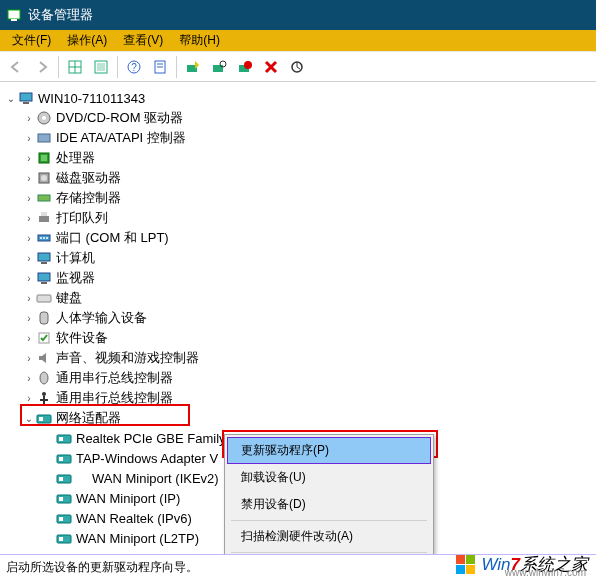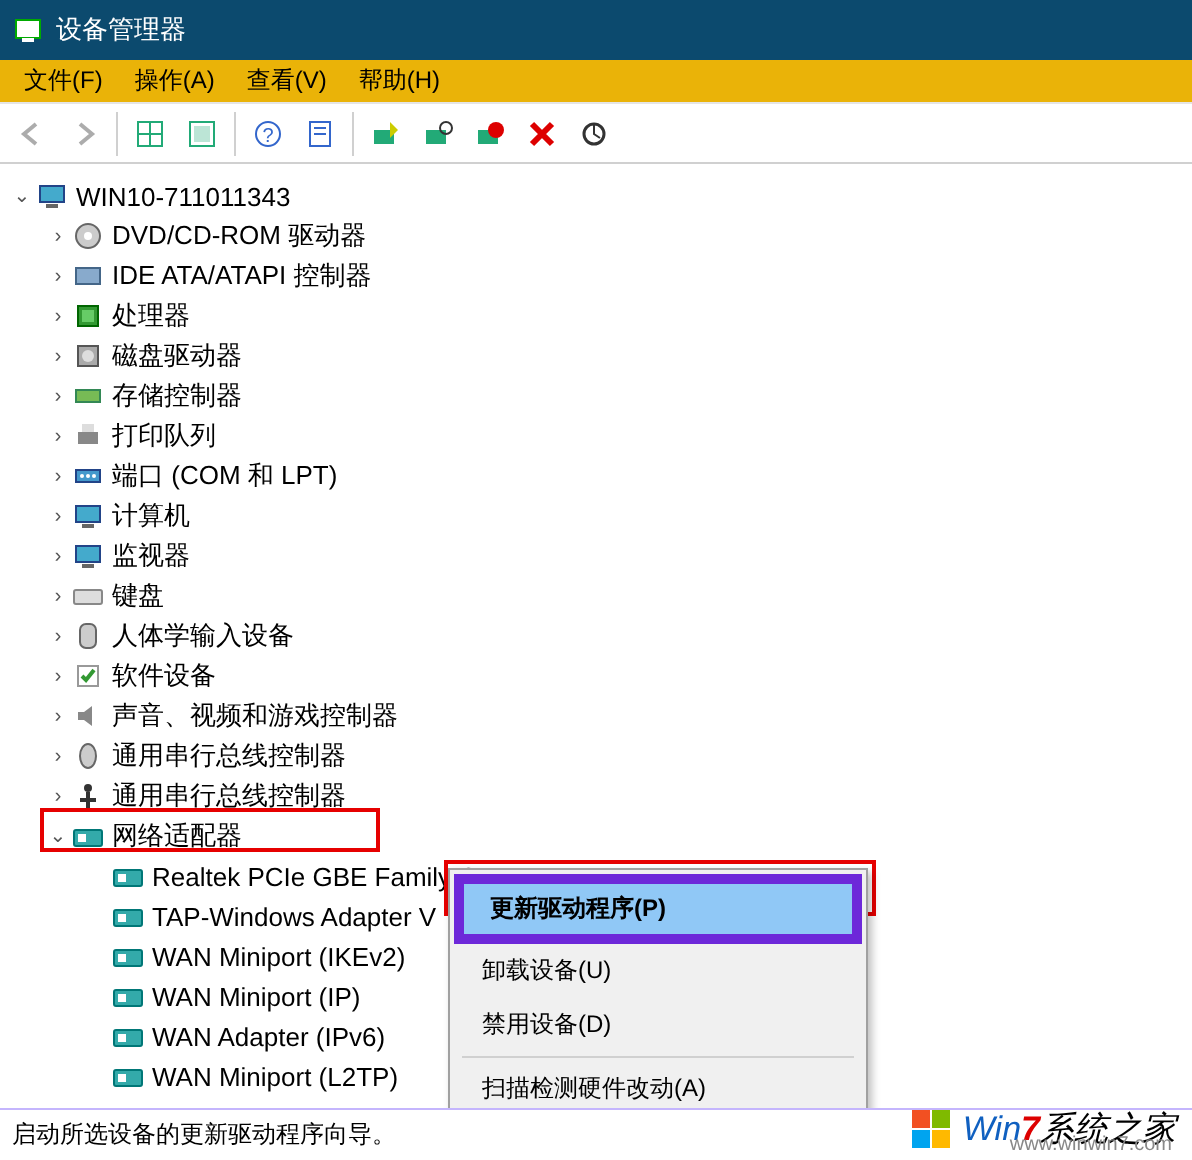--- a/index.html
+++ b/index.html
@@ -22,21 +22,21 @@
 .chev { width: 14px; display: inline-flex; justify-content: center; font-size: 10px; color: #555; }
 .nic { width: 16px; height: 16px; margin-right: 4px; display: inline-flex; align-items: center; justify-content: center; }
 .lbl { }
 
 .highlight-red { border: 2px solid #e60000; position: absolute; pointer-events: none; }
 .hl1 { left: 20px; top: 322px; width: 170px; height: 22px; }
 .hl2 { left: 222px; top: 348px; width: 216px; height: 28px; }
 
 .ctxmenu { position: absolute; left: 224px; top: 434px; width: 210px; background: #f0f0f0; border: 1px solid #a0a0a0; box-shadow: 2px 2px 4px rgba(0,0,0,0.25); font-size: 12px; padding: 2px; }
 .ctxmenu .mi { padding: 5px 14px; }
-.ctxmenu .mi.sel { background: #90c8f6; border: 5px solid #6d28d9; padding: 4px 13px; font-weight: bold; }
+.ctxmenu .mi.sel { background: #90c8f6; border: 1px solid #6d28d9; padding: 4px 13px; }
 .ctxmenu .msep { height: 1px; background: #d0d0d0; margin: 2px 4px; }
 
 .statusbar { position: absolute; bottom: 0; left: 0; right: 0; height: 26px; display: flex; align-items: center; padding: 0 6px; background: #fff; border-top: 1px solid #c4b5fd; font-size: 12px; }
 
 .watermark { position: absolute; right: 8px; bottom: 4px; font-style: italic; font-size: 17px; color: #555; display: flex; align-items: center; gap: 4px;}
 .watermark .winlogo { display:inline-flex; }
 .watermark .w7 { color: #d00; font-weight: bold; font-style: italic; }
 .watermark .rest { color: #000000; }
 .watermark .url { font-size: 10px; color: #888; font-style: normal; position: absolute; right: 2px; bottom: -2px;}
 
@@ -319,46 +319,46 @@
       </div>
       <div class="row" style="padding-left: 52px;">
         <span class="nic">
           <svg width="16" height="16">
             <rect x="1" y="5" width="14" height="8" rx="1" fill="#3aa" stroke="#077"></rect>
             <rect x="3" y="7" width="4" height="4" fill="#fff"></rect>
           </svg>
         </span>
         <span class="lbl">TAP-Windows Adapter V</span>
       </div>
+      <div class="row" style="padding-left: 52px; gap: 16px;">
+        <span class="nic">
+          <svg width="16" height="16">
+            <rect x="1" y="5" width="14" height="8" rx="1" fill="#3aa" stroke="#077"></rect>
+            <rect x="3" y="7" width="4" height="4" fill="#fff"></rect>
+          </svg>
+        </span>
+        <span class="lbl">WAN Miniport (IKEv2)</span>
+      </div>
       <div class="row" style="padding-left: 52px;">
         <span class="nic">
           <svg width="16" height="16">
             <rect x="1" y="5" width="14" height="8" rx="1" fill="#3aa" stroke="#077"></rect>
             <rect x="3" y="7" width="4" height="4" fill="#fff"></rect>
           </svg>
         </span>
-        <span class="lbl">WAN Miniport (IKEv2)</span>
+        <span class="lbl">WAN Miniport (IP)</span>
       </div>
       <div class="row" style="padding-left: 52px;">
         <span class="nic">
           <svg width="16" height="16">
             <rect x="1" y="5" width="14" height="8" rx="1" fill="#3aa" stroke="#077"></rect>
             <rect x="3" y="7" width="4" height="4" fill="#fff"></rect>
           </svg>
         </span>
-        <span class="lbl">WAN Miniport (IP)</span>
-      </div>
-      <div class="row" style="padding-left: 52px;">
-        <span class="nic">
-          <svg width="16" height="16">
-            <rect x="1" y="5" width="14" height="8" rx="1" fill="#3aa" stroke="#077"></rect>
-            <rect x="3" y="7" width="4" height="4" fill="#fff"></rect>
-          </svg>
-        </span>
-        <span class="lbl">WAN Adapter (IPv6)</span>
+        <span class="lbl">WAN Realtek (IPv6)</span>
       </div>
       <div class="row" style="padding-left: 52px;">
         <span class="nic">
           <svg width="16" height="16">
             <rect x="1" y="5" width="14" height="8" rx="1" fill="#3aa" stroke="#077"></rect>
             <rect x="3" y="7" width="4" height="4" fill="#fff"></rect>
           </svg>
         </span>
         <span class="lbl">WAN Miniport (L2TP)</span>
       </div>

